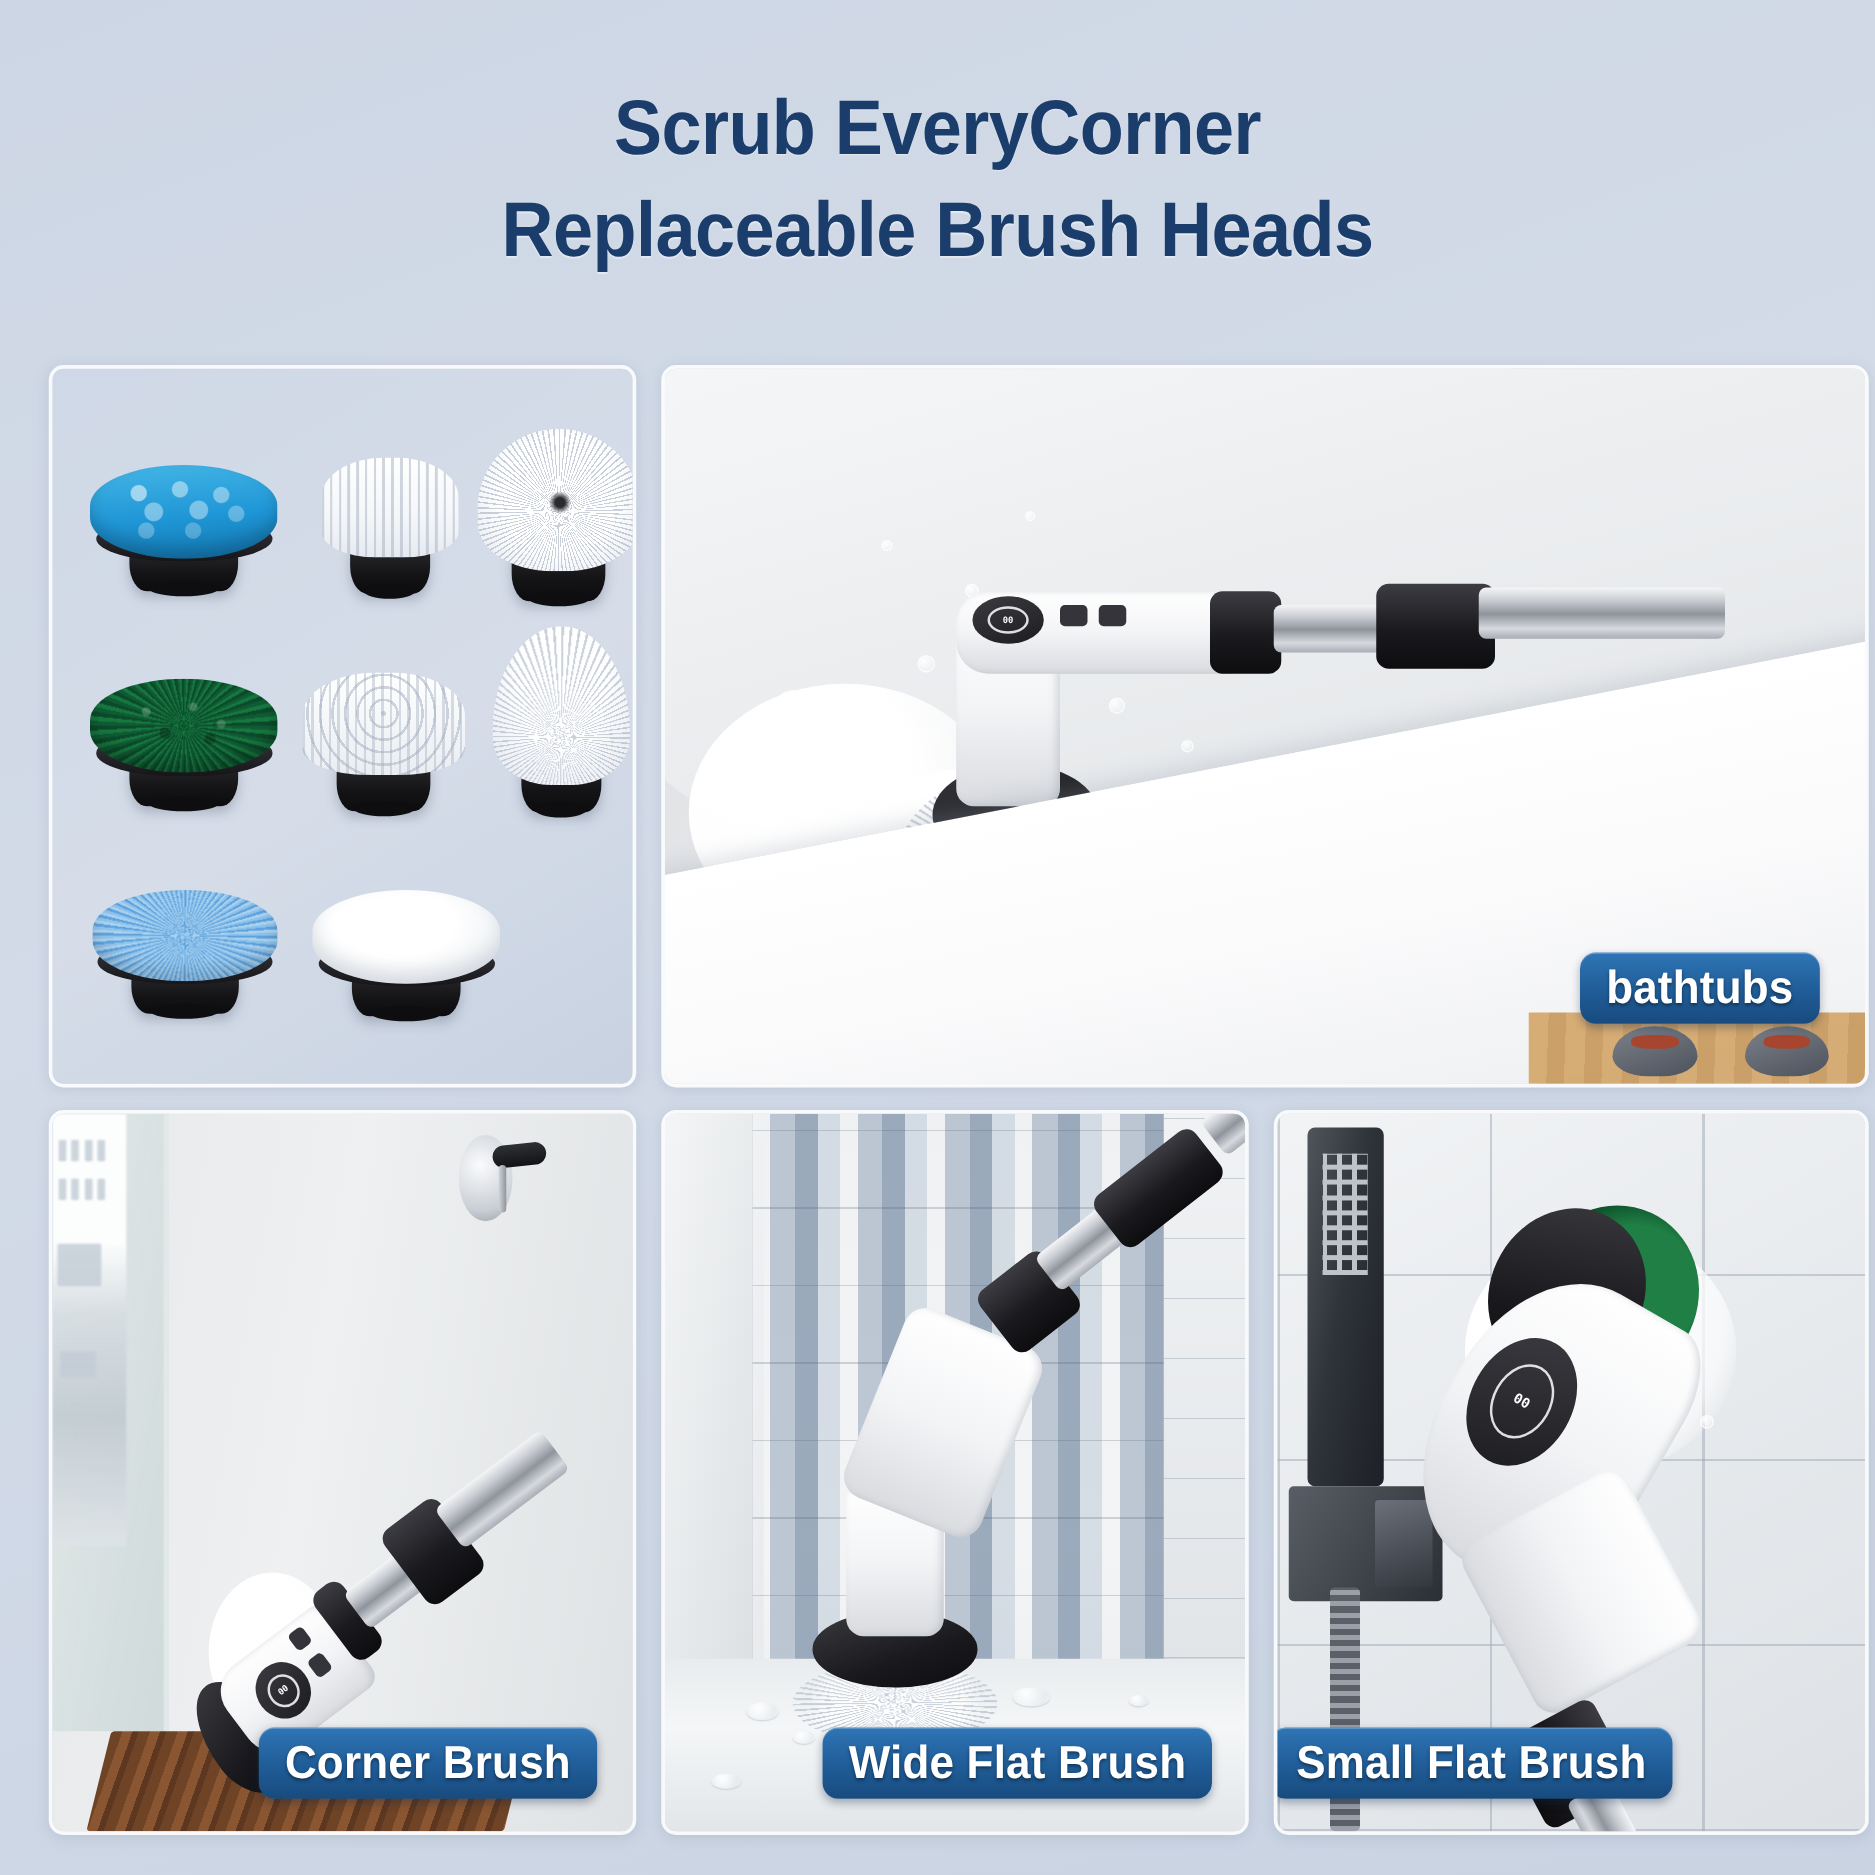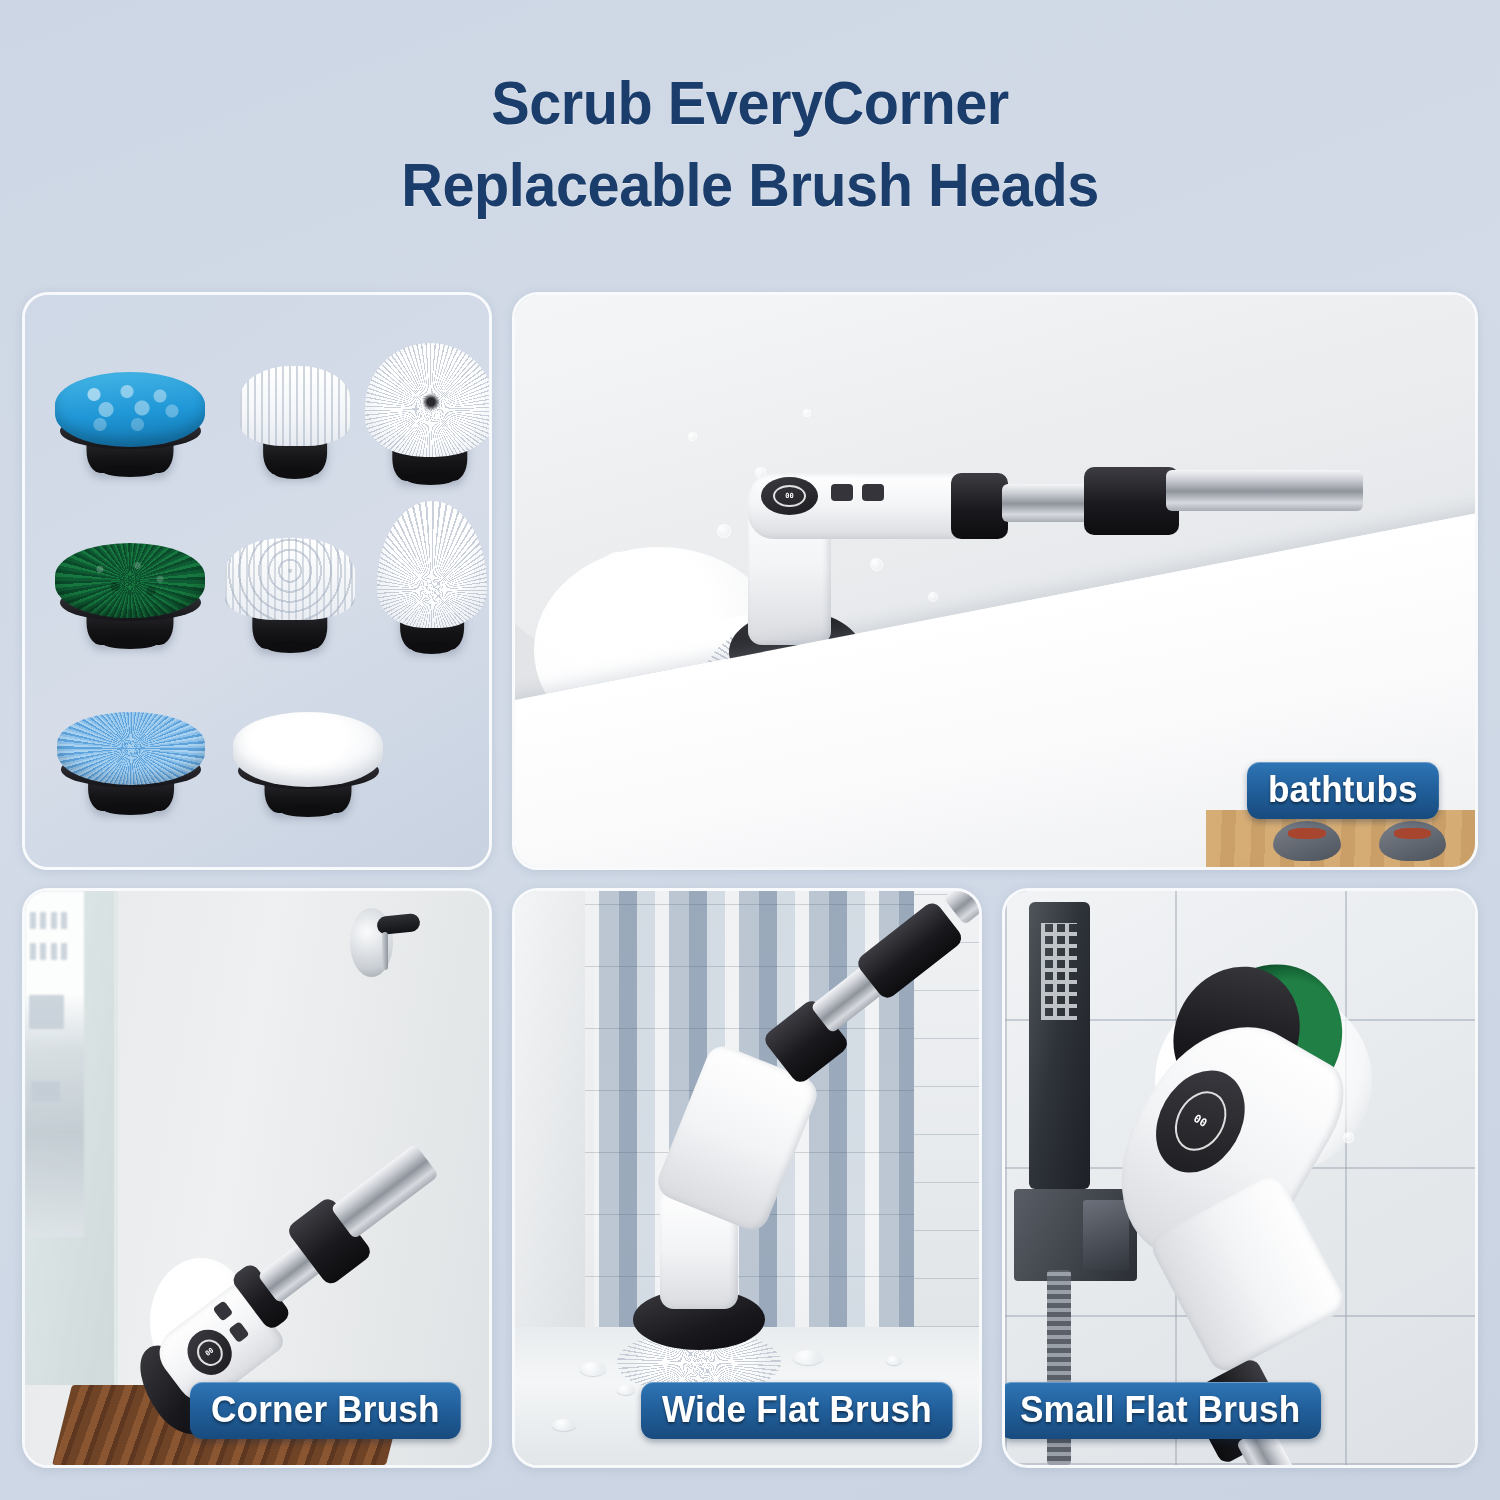--- a/index.html
+++ b/index.html
@@ -23,24 +23,25 @@
     letter-spacing: -0.5px;
     font-stretch: condensed;
     transform: scaleX(0.93);
     text-shadow: 0 1px 1px rgba(255,255,255,0.45);
   }
   .headline .l2 { display:block; }
 
   
   .panel {
     position: absolute;
-    border-radius: 26px;
+    border-radius: 12px;
     overflow: hidden;
     border: 3px solid rgba(255,255,255,0.85);
     box-shadow: 0 2px 10px rgba(120,135,160,0.22);
+    margin-left: 17px;
   }
   #p-heads   { left: 22px;   top: 292px;  width: 470px;  height: 578px; }
   #p-tub     { left: 512px;  top: 292px;  width: 966px;  height: 578px; }
   #p-corner  { left: 22px;   top: 888px;  width: 470px;  height: 580px; }
   #p-wide    { left: 512px;  top: 888px;  width: 470px;  height: 580px; }
   #p-small   { left: 1002px; top: 888px;  width: 476px;  height: 580px; }
 
   
   #p-heads .bg { position:absolute; inset:0;
     background: linear-gradient(150deg,#cfd8e6 0%, #d6dde9 55%, #c8d2e1 100%); }

